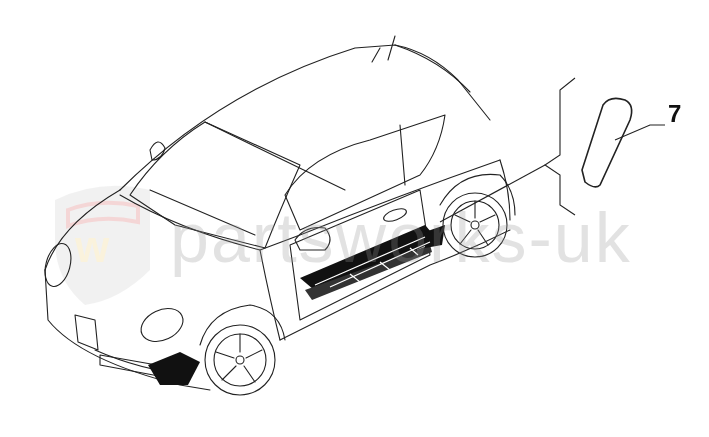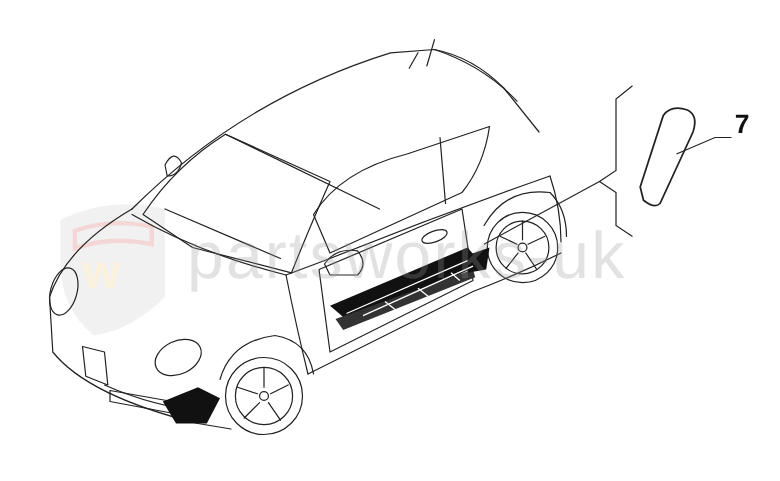--- a/index.html
+++ b/index.html
@@ -1,19 +1,19 @@
 <!DOCTYPE html>
 <html><head>
 <meta charset="utf-8">
 <style>
   html, body { margin: 0; padding: 0; background: #ffffff; }
   body { width: 709px; height: 437px; position: relative; overflow: hidden; font-family: "Liberation Sans", sans-serif; }
   .canvas { position: absolute; left: 0; top: 0; width: 709px; height: 437px; }
   .callout-num { position: absolute; left: 668px; top: 100px; font-size: 24px; font-weight: bold; color: #111; font-family: "Liberation Sans", sans-serif; }
-  .wm-text { position: absolute; left: 170px; top: 198px; font-size: 60px; color: rgba(150,150,150,0.28); letter-spacing: 2px; font-family: "Liberation Sans", sans-serif; white-space: nowrap; }
+  .wm-text { position: absolute; left: 170px; top: 198px; font-size: 70px; color: rgba(150,150,150,0.28); letter-spacing: 2px; font-family: "Liberation Sans", sans-serif; white-space: nowrap; }
 </style>
 </head>
 <body>
 
 <div class="canvas">
   <svg width="709" height="437" viewBox="0 0 709 437" xmlns="http://www.w3.org/2000/svg">
 
     <g opacity="0.35">
       <path d="M55 200 Q100 178 150 190 L150 270 Q120 300 85 305 Q55 280 55 240 Z" fill="#d9d9d9"></path>
       <path d="M68 210 Q100 198 138 206 L138 222 Q100 214 68 226 Z" fill="none" stroke="#e28c8c" stroke-width="4"></path>

